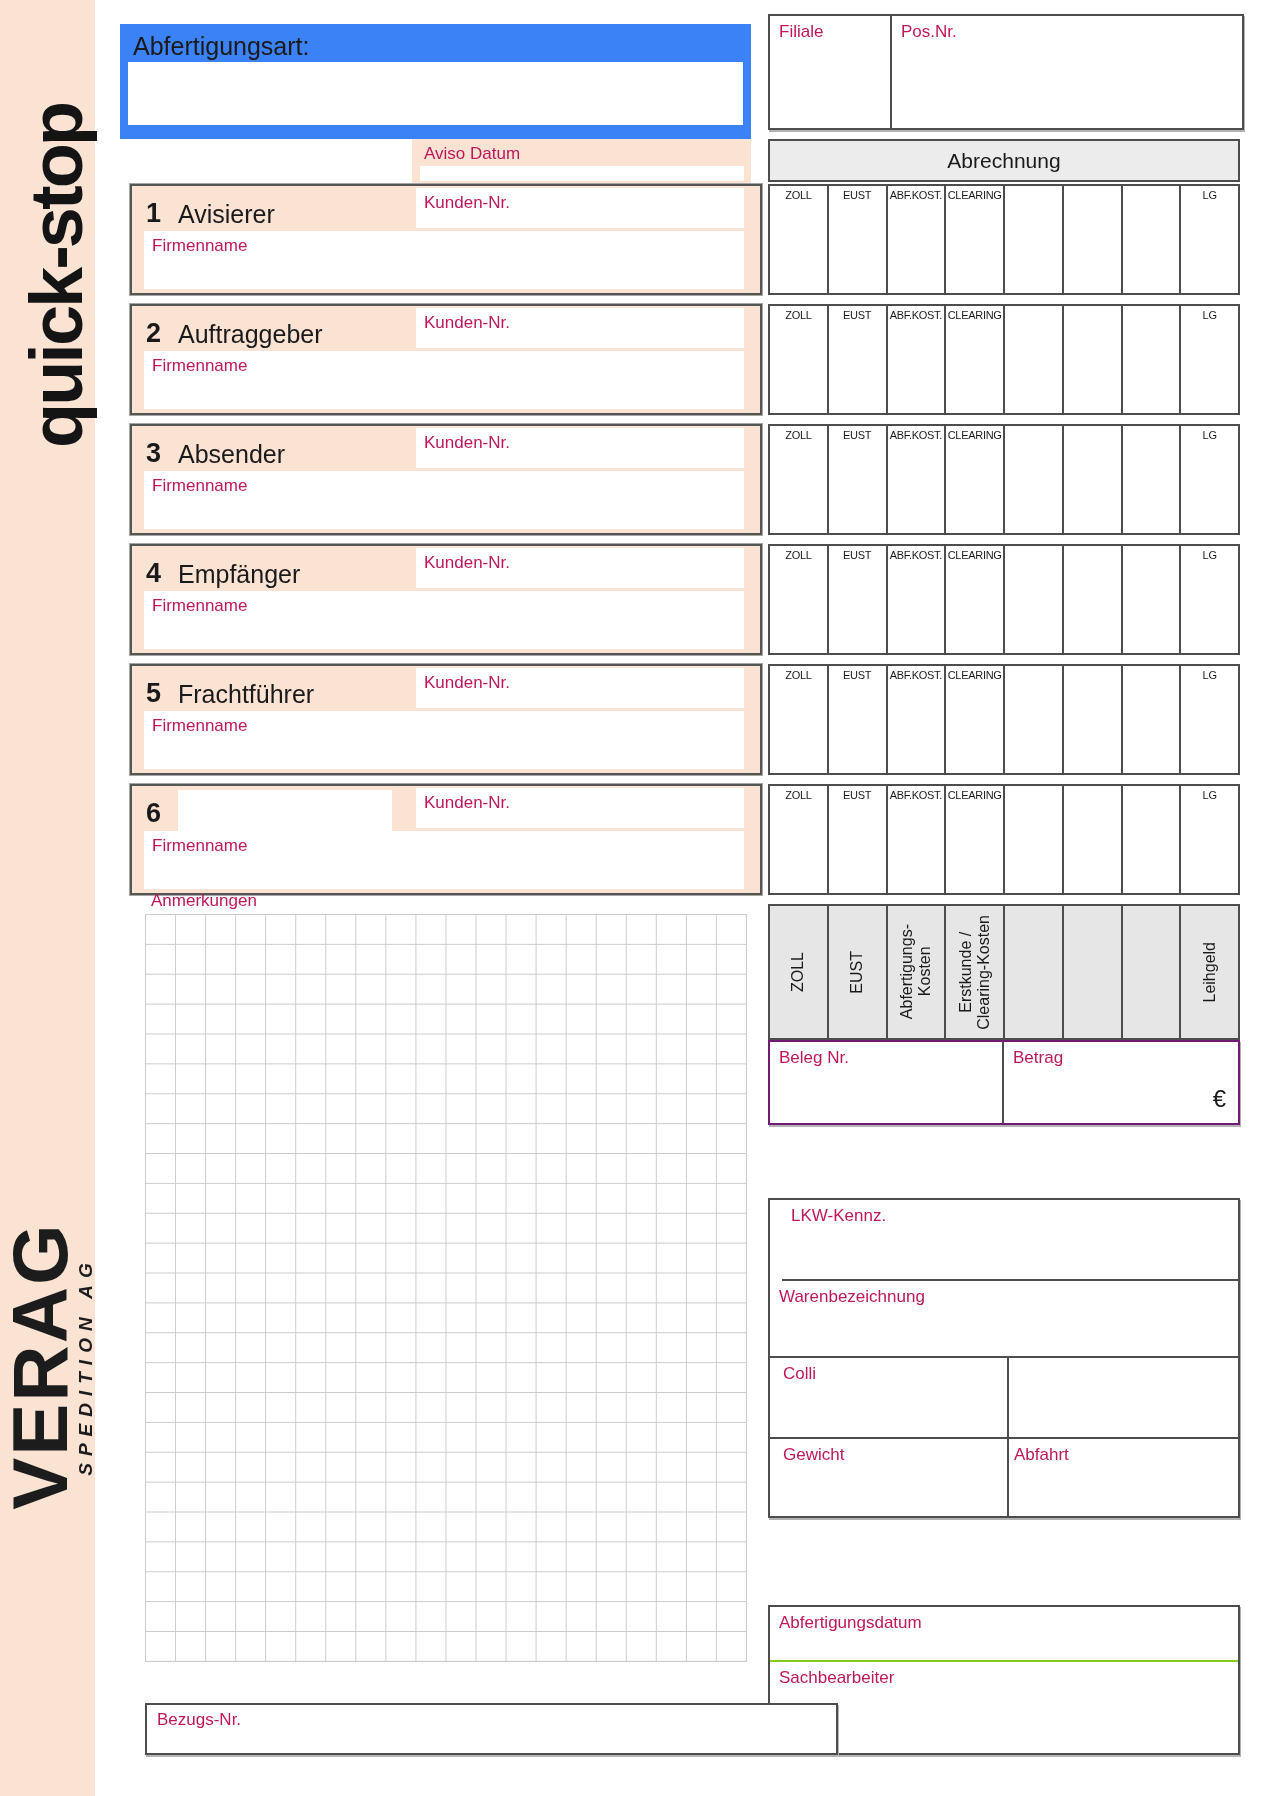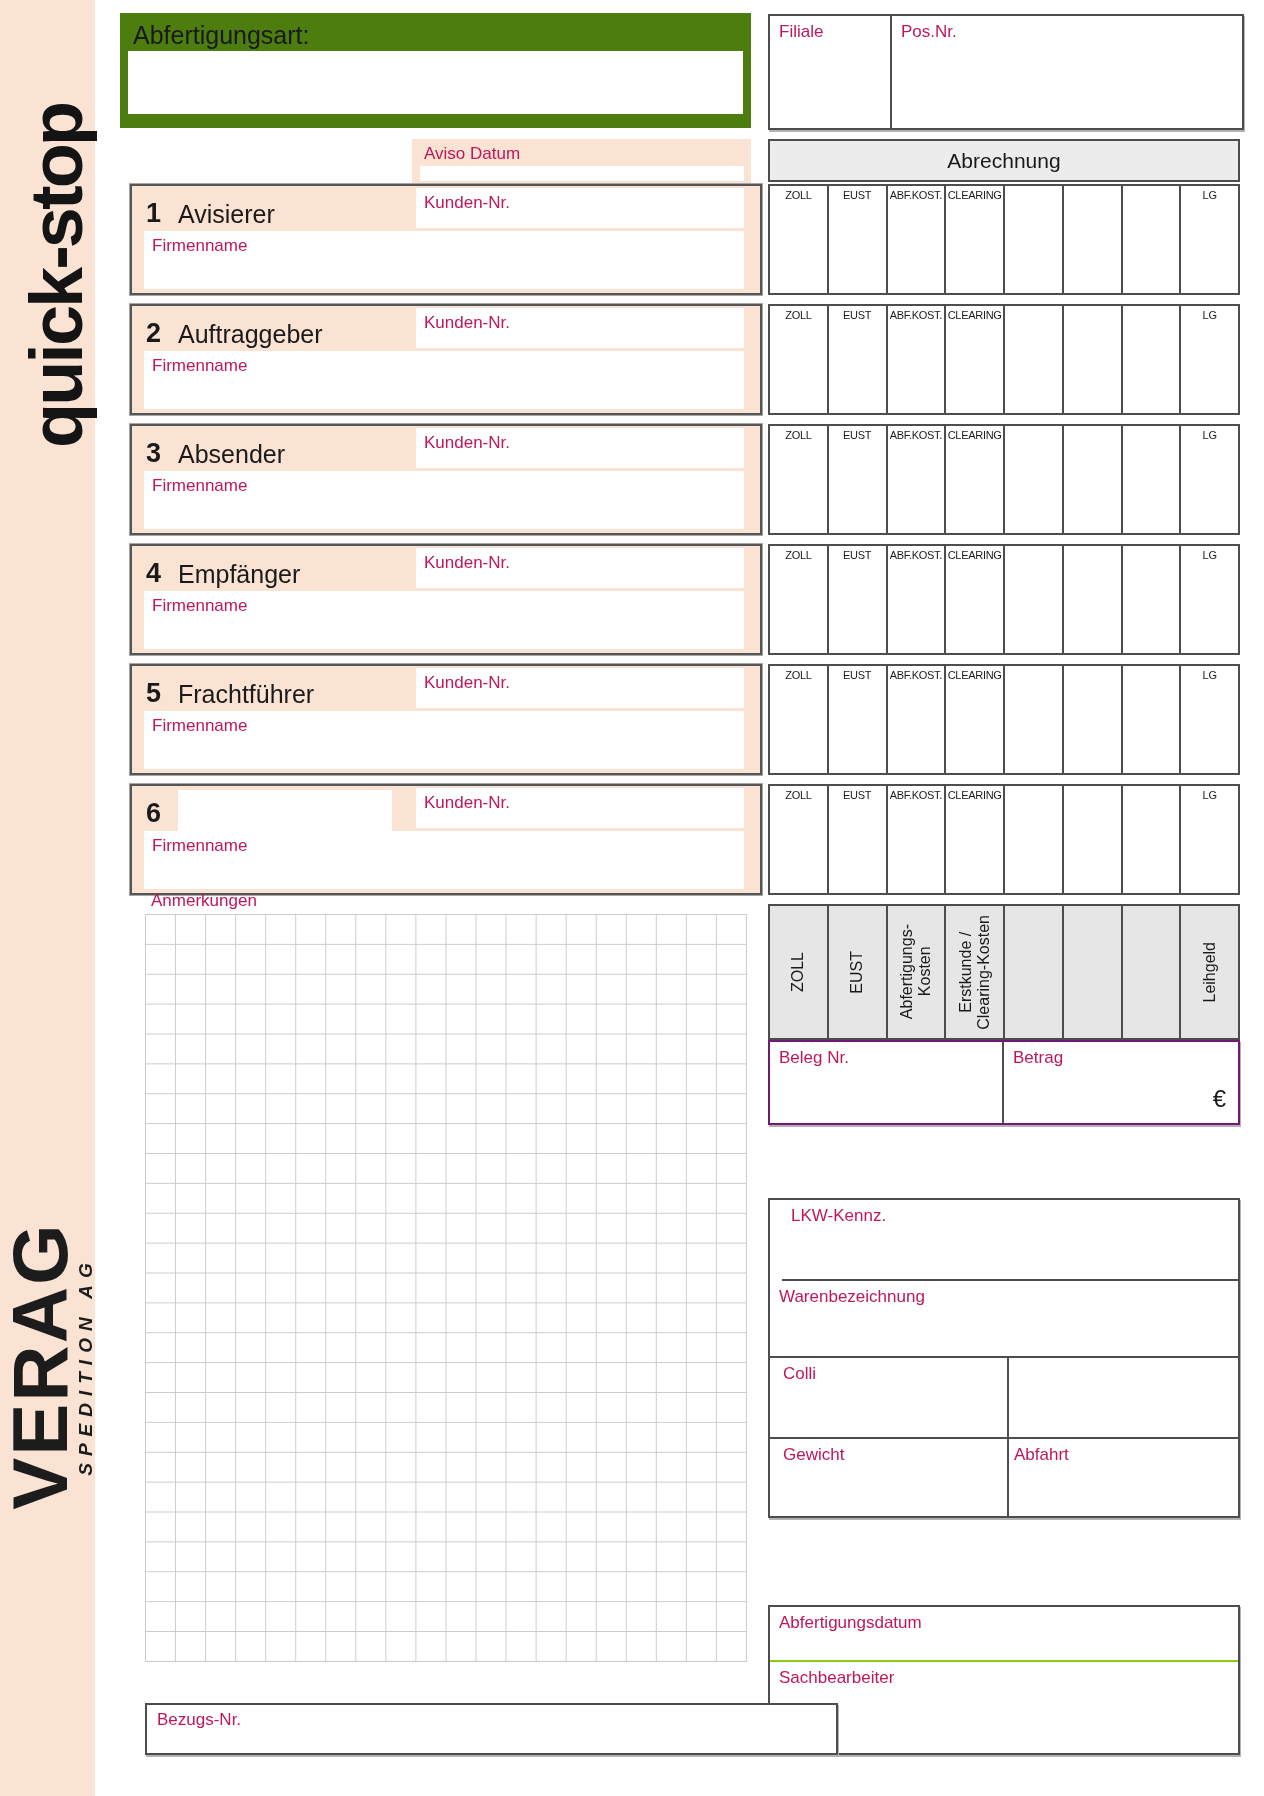--- a/index.html
+++ b/index.html
@@ -13,21 +13,21 @@
              font-size:74px;font-weight:bold;letter-spacing:-3px;line-height:86px;color:#141414;}
   #verag{position:absolute;left:-115px;top:1318px;width:340px;height:96px;
          transform:rotate(-90deg);text-align:center;color:#1c1c1c;}
   #verag .big{font-size:78px;font-weight:bold;letter-spacing:2px;line-height:66px;}
   #verag .sub{font-size:19px;font-weight:bold;font-style:italic;letter-spacing:7px;line-height:26px;}
 
   .lbl{font-size:17px;color:#be185d;}
   .field{position:absolute;background:#fff;}
 
   
-  #abfart{position:absolute;left:120px;top:13px;width:631px;height:115px;background:#4d7c0f;}
+  #abfart{position:absolute;left:120px;top:24px;width:631px;height:115px;background:#3b82f6;}
   #abfart .title{position:absolute;left:13px;top:8px;font-size:25px;}
   #abfart .inp{left:8px;top:38px;width:615px;height:63px;}
 
   #filiale-box{position:absolute;left:768px;top:14px;width:472px;height:112px;
                background:#fff;border:2px solid #4d4d4d;box-shadow:1px 2px 0 #b3b3b3;}
   #filiale-box .cell-a{position:absolute;left:0;top:0;width:120px;height:100%;border-right:2px solid #4d4d4d;}
   #filiale-box .cell-b{position:absolute;left:122px;top:0;right:0;height:100%;}
   #filiale-box .lbl{position:absolute;left:9px;top:6px;}
 
   

